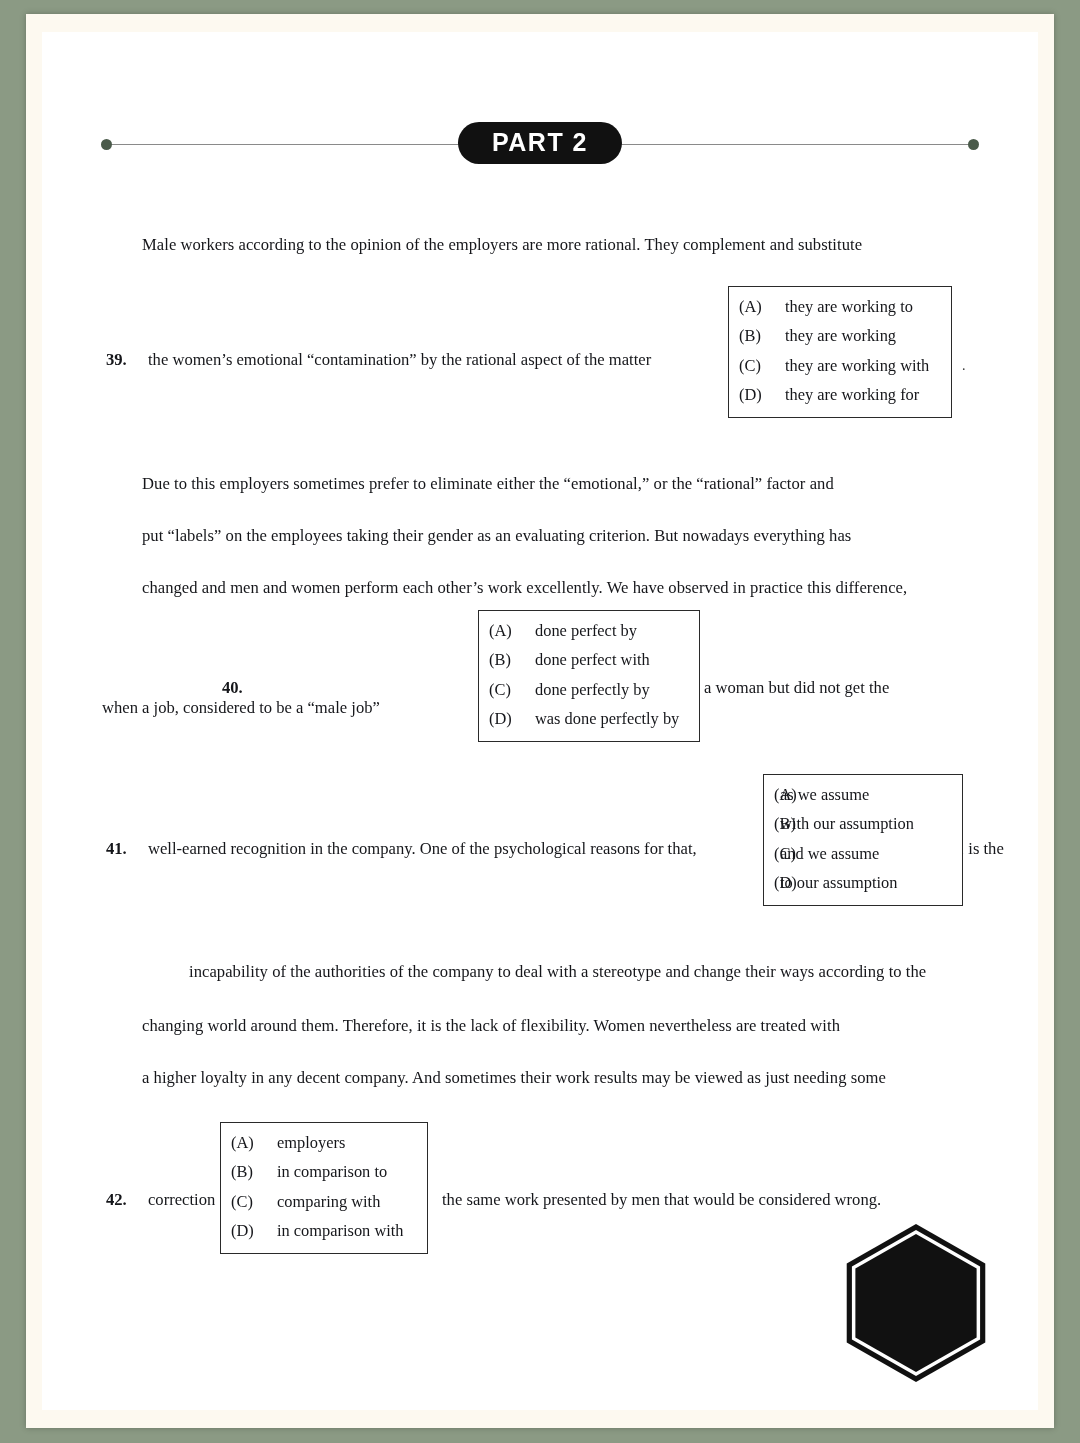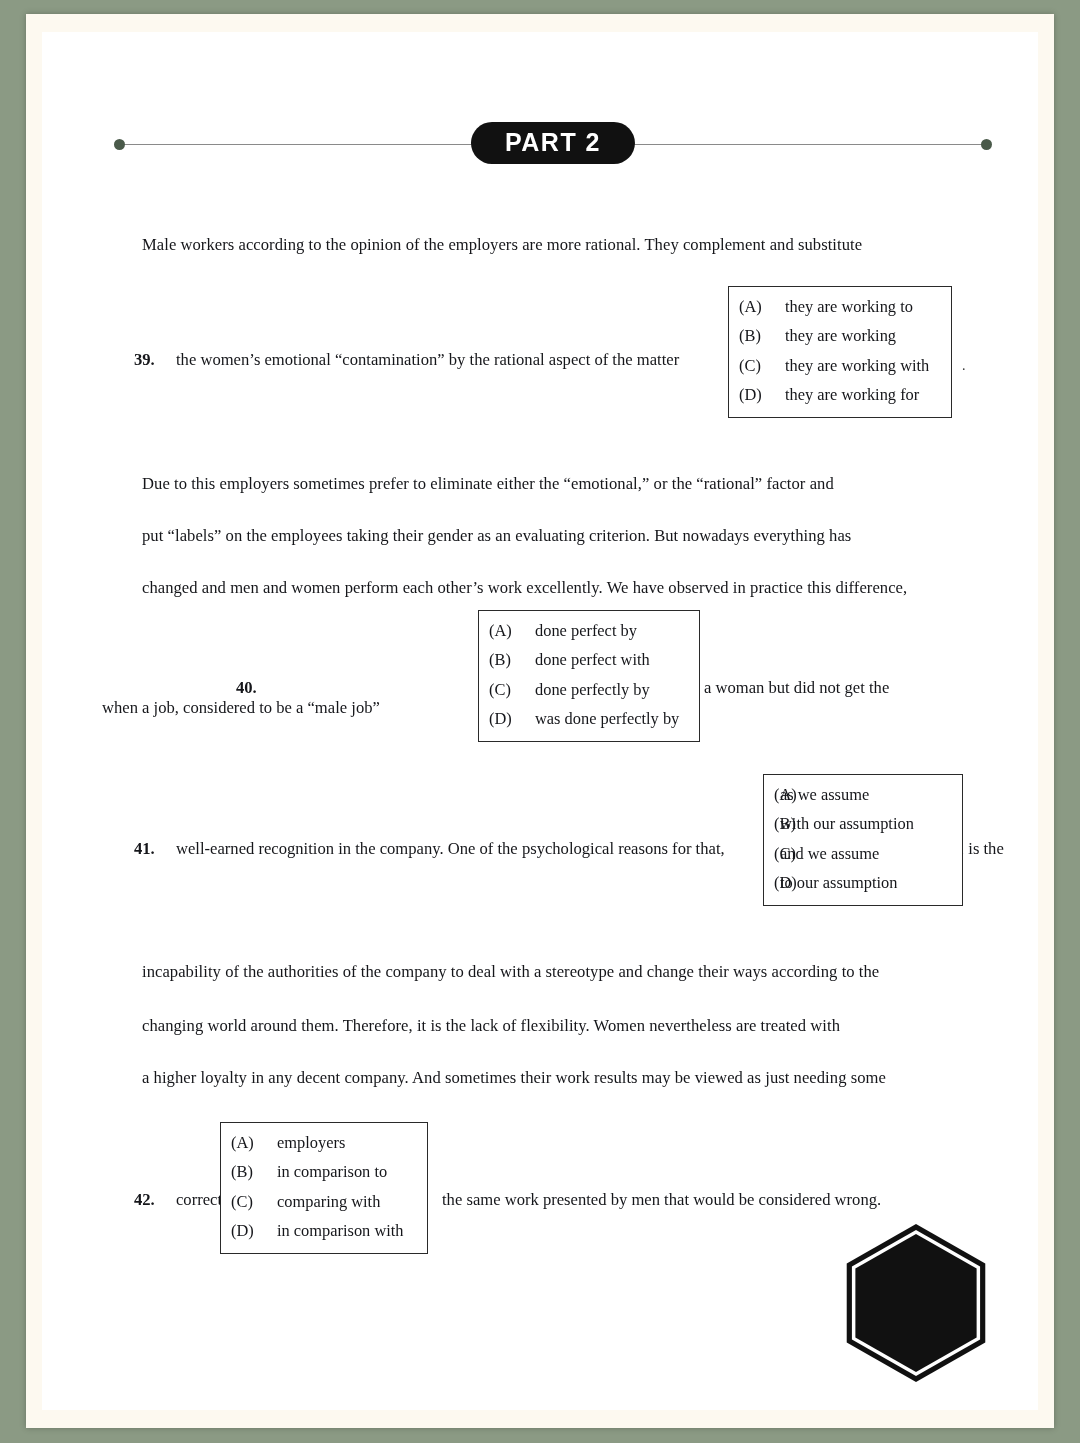--- a/index.html
+++ b/index.html
@@ -27,21 +27,21 @@
     left: 16px;
     top: 18px;
     width: 996px;
     height: 1378px;
     background: #ffffff;
   }
 
   
   .header {
     position: absolute;
-    left: 13px;
+    left: 0;
     top: 70px;
     width: 100%;
     height: 60px;
   }
   .header-line {
     position: absolute;
     top: 42px;
     left: 64px;
     right: 64px;
     height: 1px;
@@ -95,21 +95,20 @@
     display: flex;
     align-items: center;
     white-space: nowrap;
     font-size: 16.6px;
   }
   .qnum {
     font-weight: bold;
     width: 42px;
     display: inline-block;
     padding-left: 4px;
-    margin-left: 28px;
   }
   .qtext { }
 
   
   .optbox {
     position: absolute;
     border: 1.3px solid #2a2a2a;
     background: #ffffff;
     padding: 6px 12px 6px 10px;
     box-sizing: border-box;
@@ -258,21 +257,21 @@
         <div class="opt">
           <span class="opt-letter">(C)</span>
           <span>and we assume</span>
         </div>
         <div class="opt">
           <span class="opt-letter">(D)</span>
           <span>to our assumption</span>
         </div>
       </div>
 
-      <div class="para-line" style="top: 780px;">incapability of the authorities of the company to deal with a stereotype and change their ways according to the</div>
+      <div class="para-line" style="top: 780px; margin-left: 47px;">incapability of the authorities of the company to deal with a stereotype and change their ways according to the</div>
       <div class="para-line" style="top: 834px;">changing world around them. Therefore, it is the lack of flexibility. Women nevertheless are treated with</div>
       <div class="para-line" style="top: 886px;">a higher loyalty in any decent company. And sometimes their work results may be viewed as just needing some</div>
 
       <div class="qrow" style="top: 1008px; left: 60px;">
         <span class="qnum">42.</span>
         <span class="qtext">correction</span>
       </div>
       <div class="qrow" style="top: 1008px; left: 400px;">the same work presented by men that would be considered wrong.</div>
       <div class="optbox opt-gap-wide" style="top: 940px; left: 178px; width: 208px;">
         <div class="opt">

